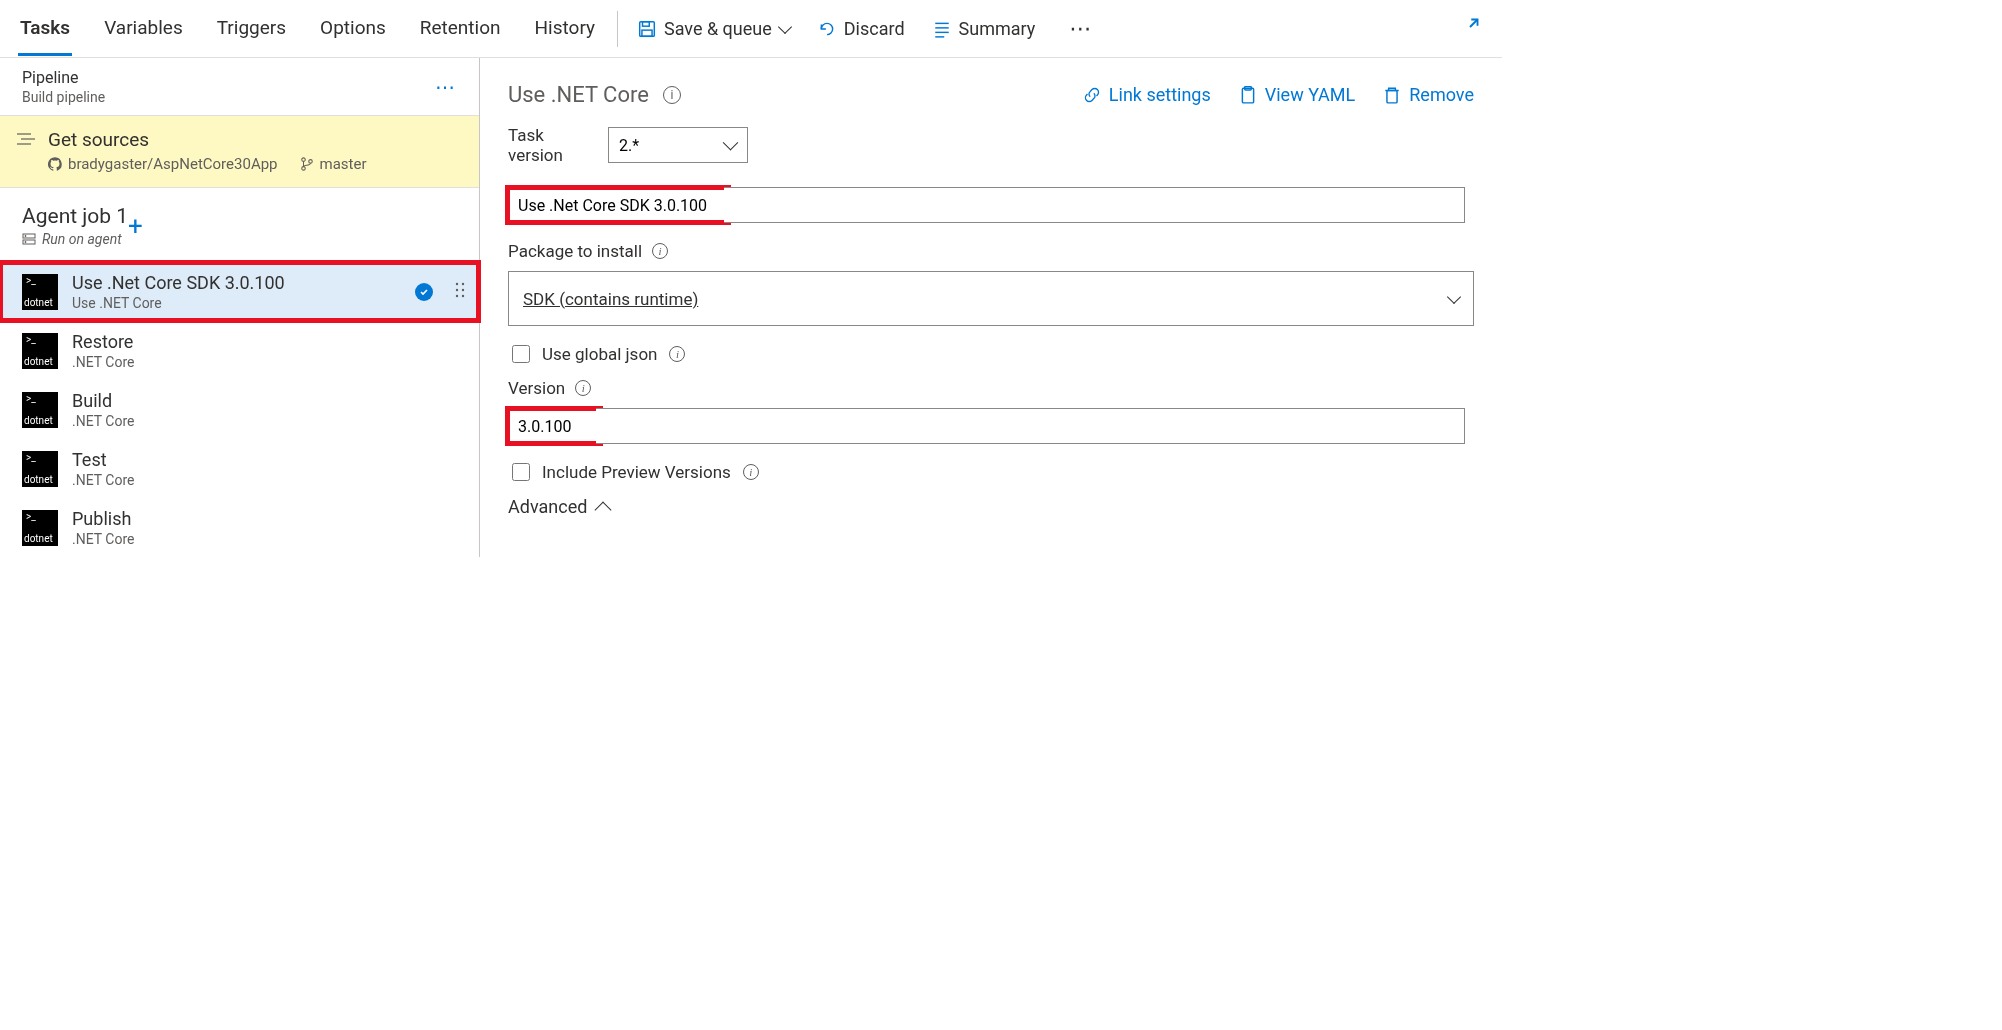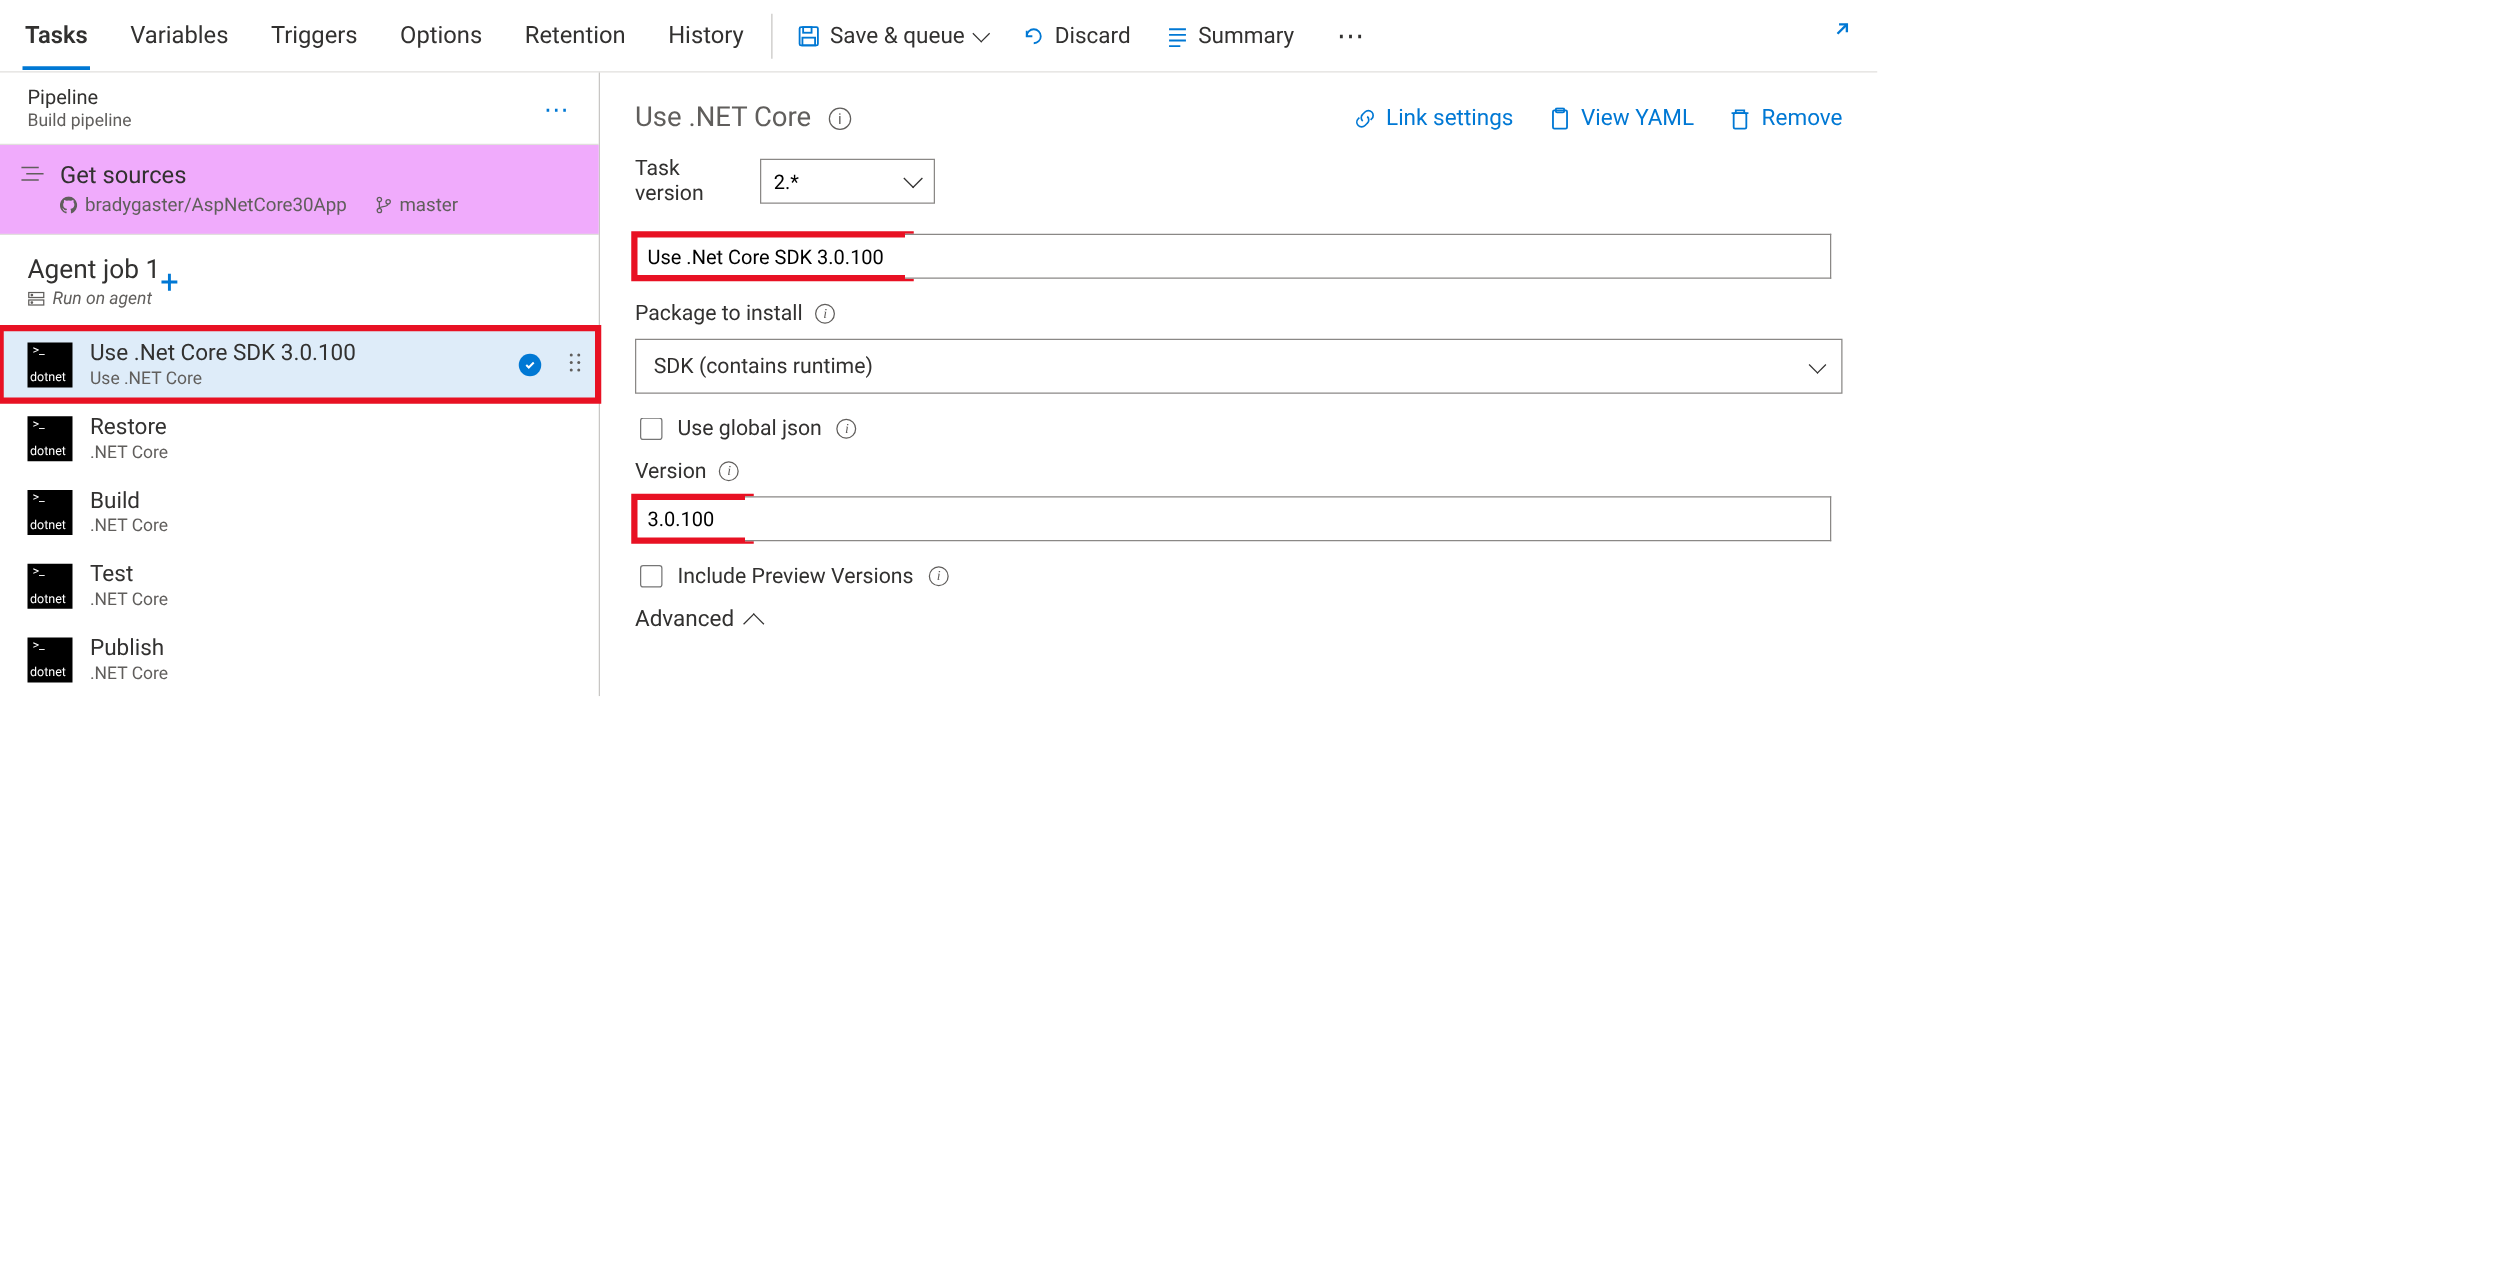--- a/index.html
+++ b/index.html
@@ -50,21 +50,21 @@
   .pipeline-row {
     display:flex; align-items:center; justify-content:space-between;
     padding: 10px 22px 10px 22px;
     border-bottom: 1px solid #e1dfdd;
   }
   .pipeline-row .title { font-size:16px; }
   .pipeline-row .sub { font-size:14px; color:#605e5c; margin-top:2px;}
   .ellipsis { color:#0078d4; font-size:20px; letter-spacing:2px; cursor:pointer; }
   
   .sources-row {
-    background:#f0abfc;
+    background:#fef9c3;
     padding: 12px 9px 14px 14px;
     display:flex; gap:10px;
     border-bottom: 1px solid #e1dfdd;
   }
   .sources-row .sicon { width:24px; display:flex; justify-content:center; padding-top:4px; color:#605e5c;}
   .sources-row .stitle { font-size:19px; }
   .sources-row .meta { display:flex; gap:22px; align-items:center; color:#605e5c; margin-top:4px; font-size:15px; }
   .sources-row .meta .ic { display:flex; align-items:center; gap:6px;}
   
   .agent-row {
@@ -136,22 +136,22 @@
   .select-wrap { position:relative; display:inline-block;}
   .select-wrap::after {
     content:""; position:absolute; right:12px; top:50%;
     width:10px; height:10px; border-right:1.6px solid #323130; border-bottom:1.6px solid #323130;
     transform: translateY(-70%) rotate(45deg);
     pointer-events:none;
   }
   select.ctrl { -webkit-appearance:none; appearance:none; padding-right:30px;}
   .dropdown-full {
     display:flex; align-items:center; justify-content:space-between;
-    border:1px solid #8a8886; height:44px; padding:0 14px; font-size:17px;
-    cursor:pointer; width:100%;
+    border:1px solid #8a8886; height:55px; padding:0 14px; font-size:17px;
+    cursor:pointer; width:100%;text-decoration:underline;
   }
   .checkbox-row { display:flex; align-items:center; gap:12px; font-size:17px; margin:10px 0 14px 4px;}
   .checkbox-row input[type=checkbox]{ width:18px;height:18px; }
   .highlight-box { outline:5px solid #e81123; outline-offset:-2px; display:inline-block;}
   .adv { display:flex; align-items:center; gap:10px; font-size:18px; margin-top:12px; cursor:pointer;}
   .chev-up { width:12px;height:12px;border-left:1.6px solid #323130;border-top:1.6px solid #323130; transform:rotate(45deg); margin-top:6px;}
   .chev-down-sm { width:10px;height:10px;border-right:1.6px solid #323130;border-bottom:1.6px solid #323130; transform:rotate(45deg); display:inline-block; margin-bottom:3px;}
   .info-sm {
     width:16px;height:16px;border:1.3px solid #605e5c;border-radius:50%;
     display:inline-flex;align-items:center;justify-content:center;

